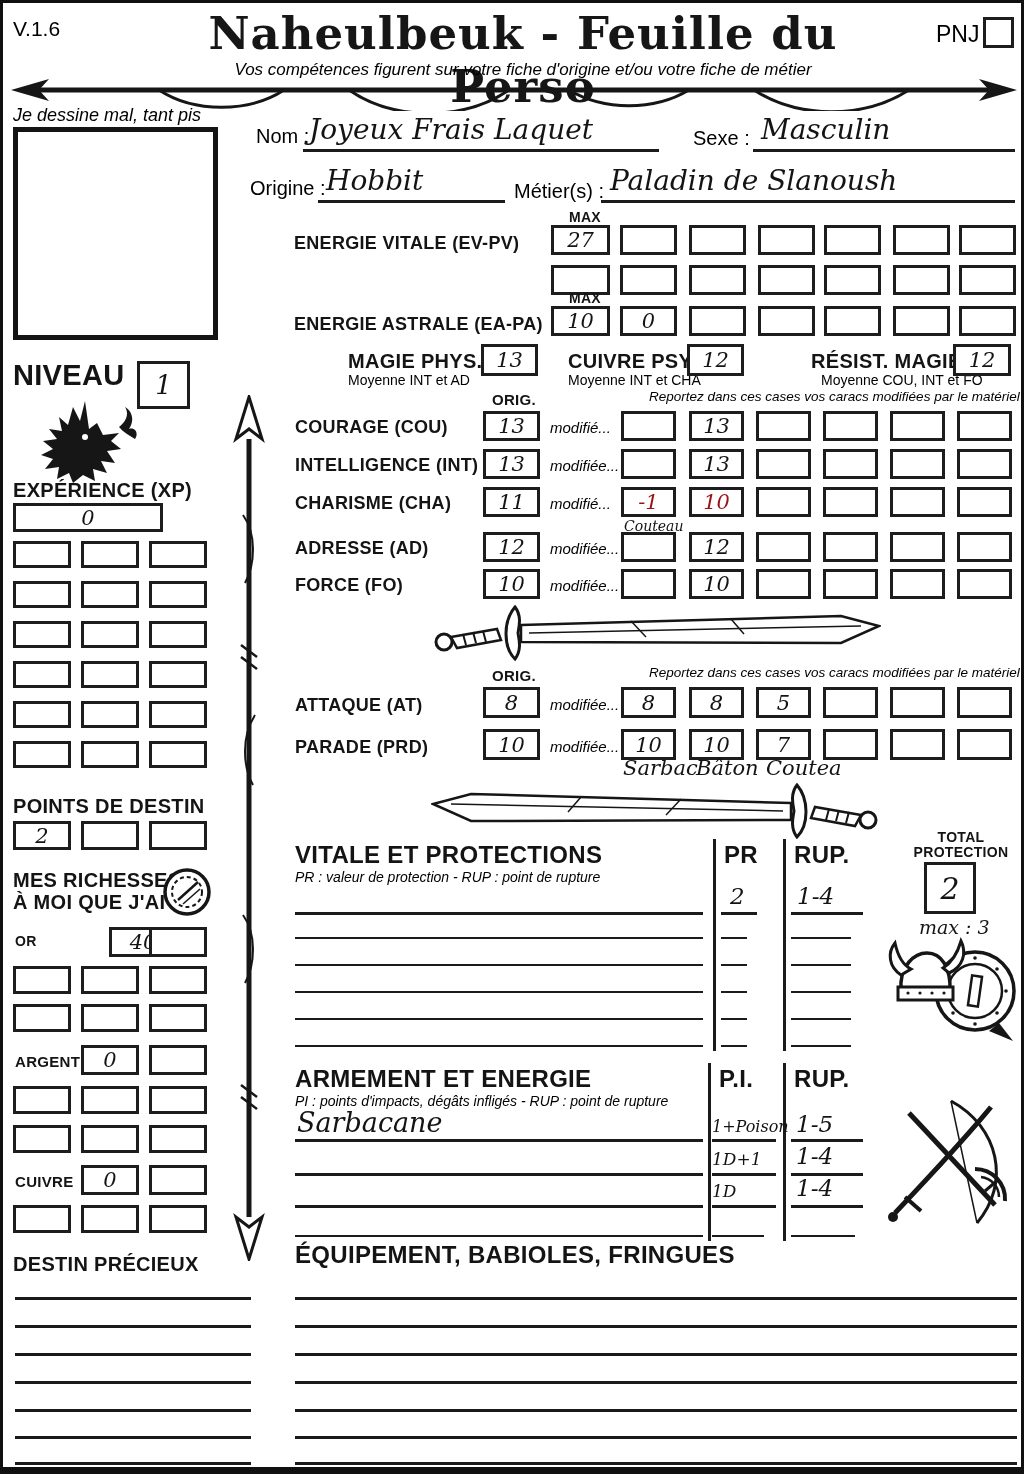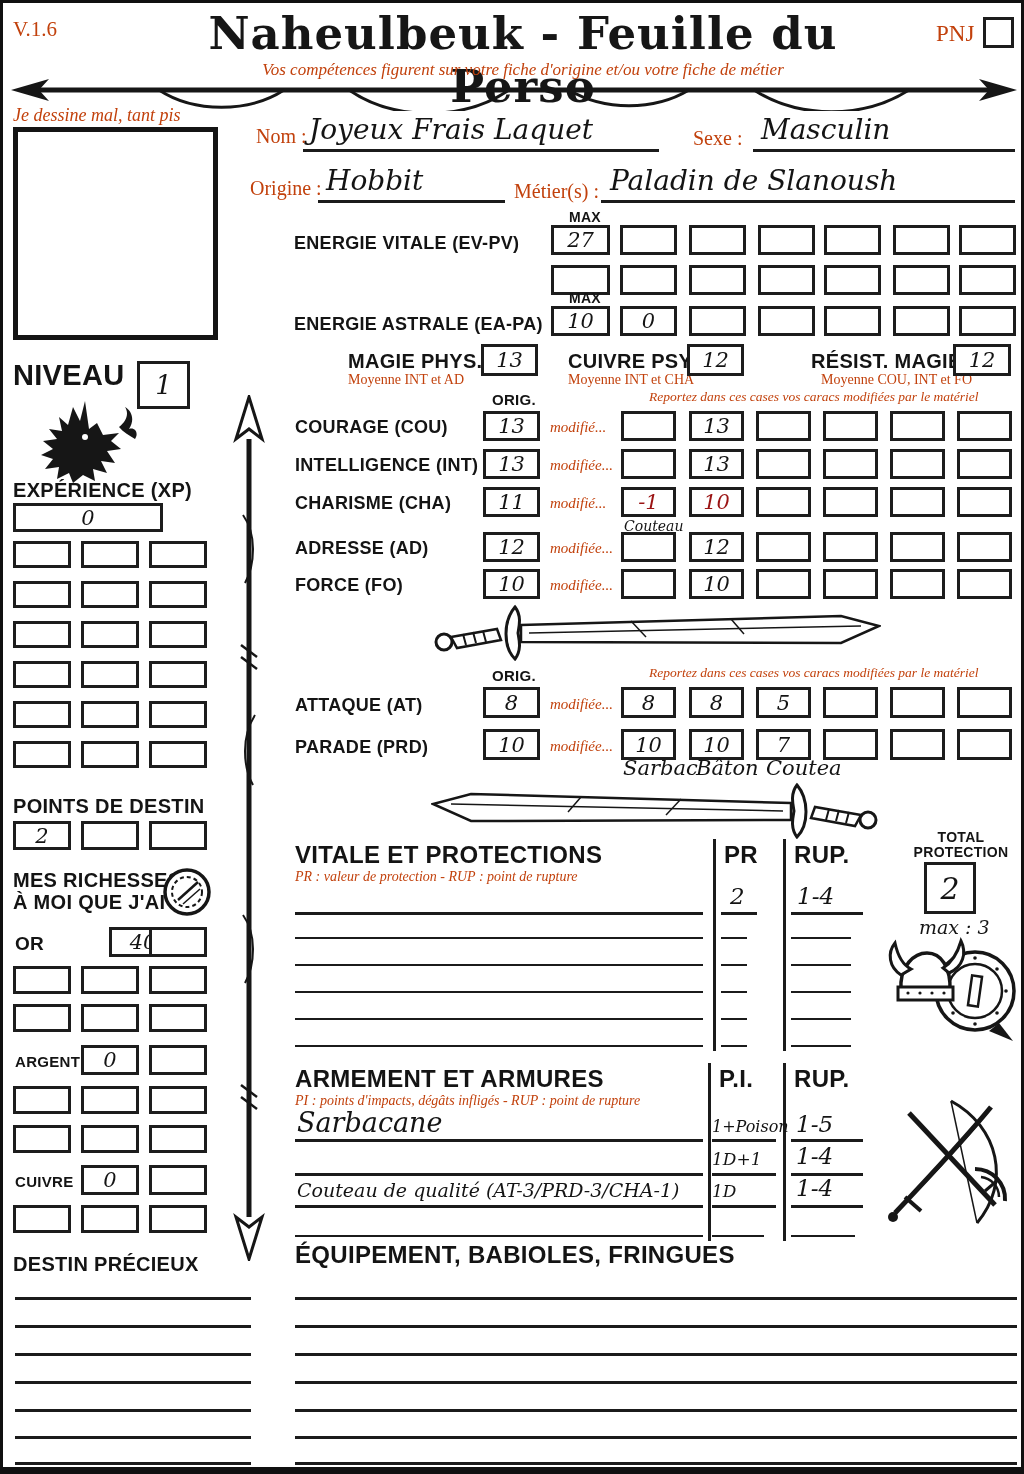--- a/index.html
+++ b/index.html
@@ -1,21 +1,21 @@
 <!DOCTYPE html>
 <html><head>
 <meta charset="utf-8">
 <style>
   html,body{margin:0;padding:0;background:#e8e8e8;}
   #page{position:relative;width:1024px;height:1474px;background:#fff;
         border:3px solid #101010;border-bottom:7px solid #101010;box-sizing:border-box;
         font-family:"Liberation Sans",sans-serif;color:#161616;overflow:hidden;}
   .abs{position:absolute;}
   .lbl{position:absolute;font-family:"Liberation Sans",sans-serif;font-weight:bold;color:#141414;white-space:nowrap;letter-spacing:.3px;}
-  .ser{position:absolute;font-family:Liberation Serif, serif;color:#c2410c;white-space:nowrap;}
+  .ser{position:absolute;font-family:Liberation Sans, sans-serif;color:#000000;white-space:nowrap;}
   .it{font-style:italic;}
   .hand{position:absolute;font-family:"DejaVu Serif",serif;font-style:italic;font-weight:500;color:#141414;white-space:nowrap;}
   .b{position:absolute;border:3px solid #1d1d1d;background:#fff;box-sizing:border-box;
      display:flex;align-items:center;justify-content:center;}
   .bv{font-family:"DejaVu Serif",serif;font-style:italic;font-weight:500;font-size:21px;color:#141414;}
   .red{color:#9b1414;}
   .ul{position:absolute;border-bottom:3px solid #1b1b1b;}
   .thin{border-bottom-width:2.5px;}
   .vline{position:absolute;width:3px;background:#1b1b1b;}
   svg{display:block;}
@@ -318,41 +318,40 @@
   <div class="ul thin" style="left:788px;top:988px;width:60px;"></div>
 
   <div class="ul thin" style="left:292px;top:1015px;width:408px;"></div>
   <div class="ul thin" style="left:718px;top:1015px;width:26px;"></div>
   <div class="ul thin" style="left:788px;top:1015px;width:60px;"></div>
 
   <div class="ul thin" style="left:292px;top:1042px;width:408px;"></div>
   <div class="ul thin" style="left:718px;top:1042px;width:26px;"></div>
   <div class="ul thin" style="left:788px;top:1042px;width:60px;"></div>
 
-  <div class="lbl" style="left:292px;top:1062px;font-size:24px;">ARMEMENT ET ARMURES</div>
+  <div class="lbl" style="left:292px;top:1062px;font-size:24px;">ARMEMENT ET ENERGIE</div>
   <div class="ser it" style="left:292px;top:1090px;font-size:14px;">PI : points d'impacts, dégâts infligés - RUP : point de rupture</div>
   <div class="lbl" style="left:716px;top:1062px;font-size:24px;">P.I.</div>
   <div class="lbl" style="left:791px;top:1062px;font-size:24px;">RUP.</div>
   <div class="vline" style="left:705px;top:1060px;height:178px;"></div>
   <div class="vline" style="left:780px;top:1060px;height:178px;"></div>
 
   <div class="hand" style="left:294px;top:1104px;font-size:27px;">Sarbacane</div>
   <div class="ul" style="left:292px;top:1108px;width:408px;height:28px;"></div>
   <div class="hand" style="left:709px;top:1114px;font-size:16px;">1+Poison</div>
   <div class="ul" style="left:709px;top:1108px;width:64px;height:28px;"></div>
   <div class="hand" style="left:793px;top:1108px;font-size:23px;">1-5</div>
   <div class="ul" style="left:788px;top:1108px;width:72px;height:28px;"></div>
 
   <div class="ul" style="left:292px;top:1142px;width:408px;height:28px;"></div>
   <div class="hand" style="left:709px;top:1146px;font-size:17px;">1D+1</div>
   <div class="ul" style="left:709px;top:1142px;width:64px;height:28px;"></div>
   <div class="hand" style="left:793px;top:1140px;font-size:23px;">1-4</div>
   <div class="ul" style="left:788px;top:1142px;width:72px;height:28px;"></div>
 
-  <div class="hand" style="left:294px;top:1176px;font-size:19px;">Couteau de qualité (AT-3/PRD-3/CHA-1)</div>
   <div class="ul" style="left:292px;top:1174px;width:408px;height:28px;"></div>
   <div class="hand" style="left:709px;top:1178px;font-size:17px;">1D</div>
   <div class="ul" style="left:709px;top:1174px;width:64px;height:28px;"></div>
   <div class="hand" style="left:793px;top:1172px;font-size:23px;">1-4</div>
   <div class="ul" style="left:788px;top:1174px;width:72px;height:28px;"></div>
 
   <div class="ul thin" style="left:292px;top:1232px;width:408px;"></div>
   <div class="ul thin" style="left:709px;top:1232px;width:52px;"></div>
   <div class="ul thin" style="left:788px;top:1232px;width:64px;"></div>
 
@@ -423,21 +422,21 @@
   <div class="lbl" style="left:10px;top:866px;font-size:20px;">MES RICHESSES</div>
   <div class="lbl" style="left:10px;top:888px;font-size:20px;">À MOI QUE J'AI</div>
 
   <svg class="abs" style="left:158px;top:862px;" width="52" height="54" viewBox="0 0 52 54">
     <circle cx="26" cy="27" r="22" fill="#fff" stroke="#161616" stroke-width="3.5"></circle>
     <circle cx="26" cy="27" r="15" fill="none" stroke="#161616" stroke-width="2" stroke-dasharray="4 3"></circle>
     <line x1="17" y1="35" x2="37" y2="17" stroke="#161616" stroke-width="2.5"></line>
     <line x1="22" y1="39" x2="39" y2="24" stroke="#161616" stroke-width="1.5"></line>
   </svg>
 
-  <div class="lbl" style="left:12px;top:930px;font-size:19px;">OR</div>
+  <div class="lbl" style="left:12px;top:930px;font-size:14px;">OR</div>
   <div class="b" style="left:78px;top:924px;width:68px;height:30px;margin-left:28px;">
       <span class="bv">40</span>
     </div>
   <div class="b" style="left:146px;top:924px;width:58px;height:30px;"></div>
 
   <div class="b" style="left:10px;top:963px;width:58px;height:28px;"></div>
   <div class="b" style="left:78px;top:963px;width:58px;height:28px;"></div>
   <div class="b" style="left:146px;top:963px;width:58px;height:28px;"></div>
   <div class="b" style="left:10px;top:1001px;width:58px;height:28px;"></div>
   <div class="b" style="left:78px;top:1001px;width:58px;height:28px;"></div>

